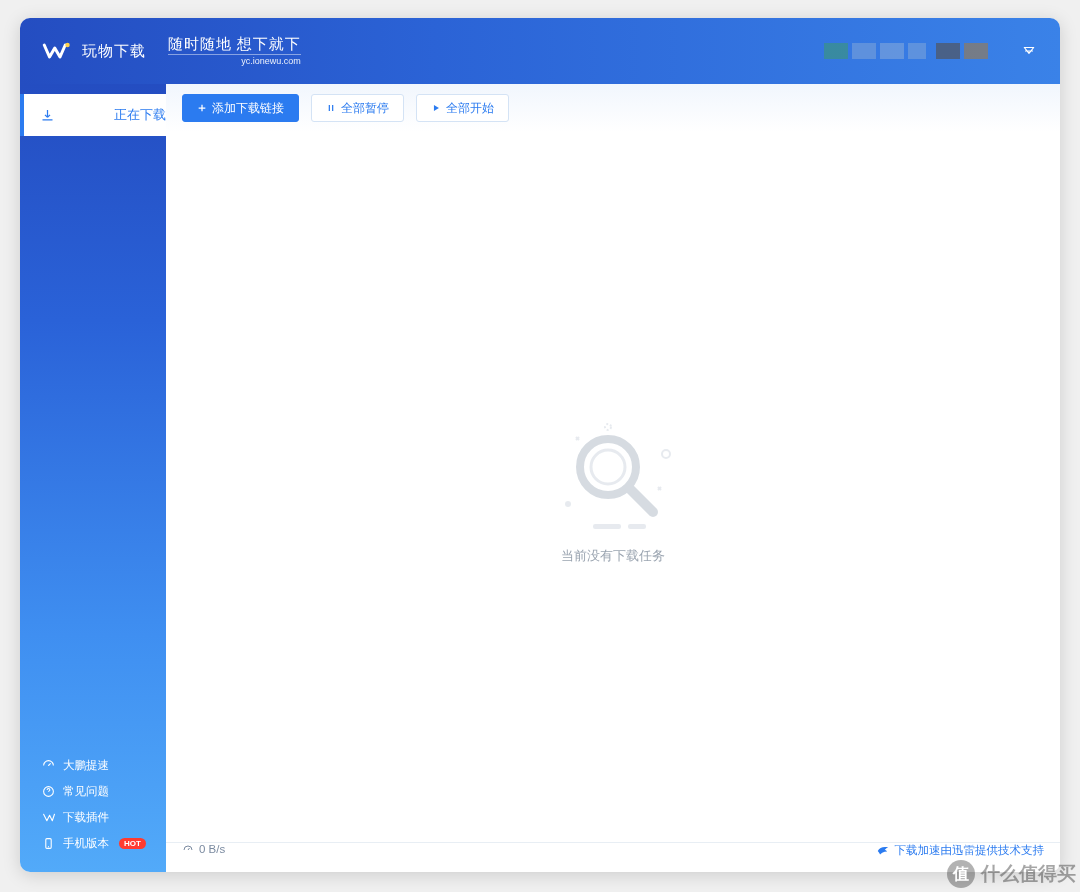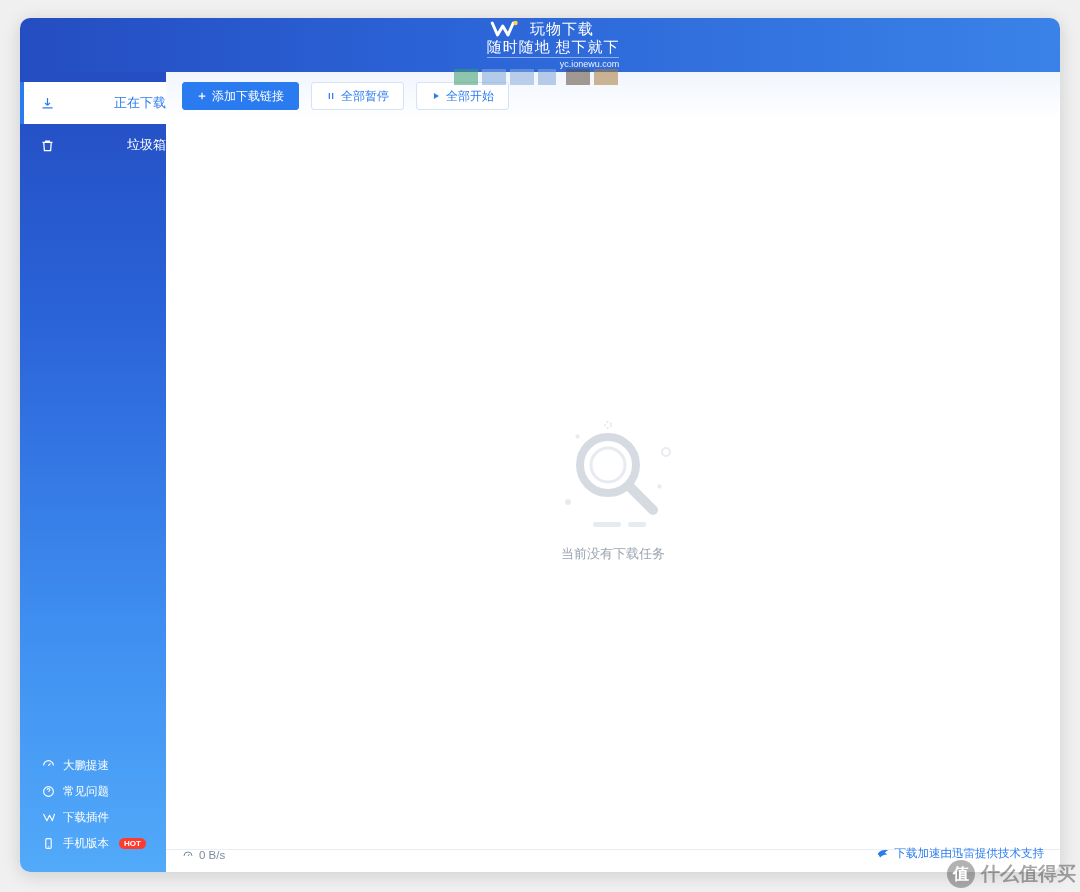--- a/index.html
+++ b/index.html
@@ -15,27 +15,26 @@
       position: absolute;
       top: 18px; left: 20px; right: 20px; bottom: 20px;
       background: #fff;
       border-radius: 10px;
       box-shadow: 0 3px 18px rgba(0,0,0,0.15);
       overflow: hidden;
       display: flex;
       flex-direction: column;
     }
     .header {
-      height: 54px;
+      height: 66px;
       background: linear-gradient(90deg, #244dc1 0%, #2b63d6 40%, #3a82e8 100%);
       display: flex;
       align-items: center;
       padding: 0 18px 0 22px;
       color: #fff;
-      flex-direction: column;
     }
     .logo-block { display: flex; align-items: center; gap: 10px; }
     .logo-icon-svg { width: 30px; height: 22px; }
     .app-title { font-size: 15px; font-weight: 500; letter-spacing: 1px; }
     .slogan-block { margin-left: 22px; display: flex; flex-direction: column; line-height: 1; }
     .slogan-text { font-size: 15px; font-family: "STKaiti","KaiTi",cursive; letter-spacing: 1px; }
     .slogan-sub { font-size: 9px; opacity: 0.9; text-align: right; margin-top: 2px; border-top: 1px solid rgba(255,255,255,0.5); padding-top: 2px; }
     .header-spacer { flex: 1; }
     .header-blocks { display: flex; gap: 4px; align-items: center; margin-right: 12px; }
     .hb { width: 24px; height: 16px; opacity: .55; }
@@ -123,24 +122,24 @@
       border-color: #2b7bf0;
       color: #fff;
     }
     .btn svg { width: 10px; height: 10px; }
 
     .content { flex:1; display:flex; align-items:center; justify-content:center; flex-direction:column; }
     .empty-illustration { width: 150px; height: 120px; position:relative; margin-bottom: 18px; opacity: 0.75;}
     .empty-text { color: #9aa4b0; font-size: 13px; }
 
     .statusbar {
-      height: 22px;
+      height: 30px;
       border-top: 1px solid #e8eef4;
-      display: flex; align-items:flex-end;
-      padding: 11px 16px;
+      display: flex; align-items:flex-start;
+      padding: 0 16px;
       font-size: 11.5px;
       color: #7a8aa0;
       background:#fff;
     }
     .speed-block { display:flex; align-items:center; gap:5px; }
     .speed-block svg { width:12px; height:12px; }
     .status-spacer { flex:1; }
     .xunlei-block { display:flex; align-items:center; gap:5px; color:#2b7bf0; }
     .xunlei-block svg { width:14px; height:14px; }
 
@@ -198,26 +197,20 @@
     <div class="sidebar">
 
       <div class="side-item active">
         <svg viewBox="0 0 24 24" fill="none" stroke="currentColor" stroke-width="2">
           <path d="M12 3v12m0 0l-4-4m4 4l4-4M4 19h16"></path>
         </svg>
         <span>正在下载</span>
       </div>
 
 
-      <div class="side-item">
-        <svg viewBox="0 0 24 24" fill="none" stroke="currentColor" stroke-width="2">
-          <path d="M4 7h16M9 7V5h6v2M6 7l1 13h10l1-13"></path>
-        </svg>
-        <span>垃圾箱</span>
-      </div>
 
       <div class="side-spacer"></div>
 
       <div class="side-bottom">
         <div class="sb-item">
           <svg viewBox="0 0 24 24" fill="none" stroke="currentColor" stroke-width="2">
               <path d="M3 12a9 9 0 0118 0M12 12l4-4M12 12v1"></path>
             </svg>
           <span>大鹏提速</span>
         </div>

